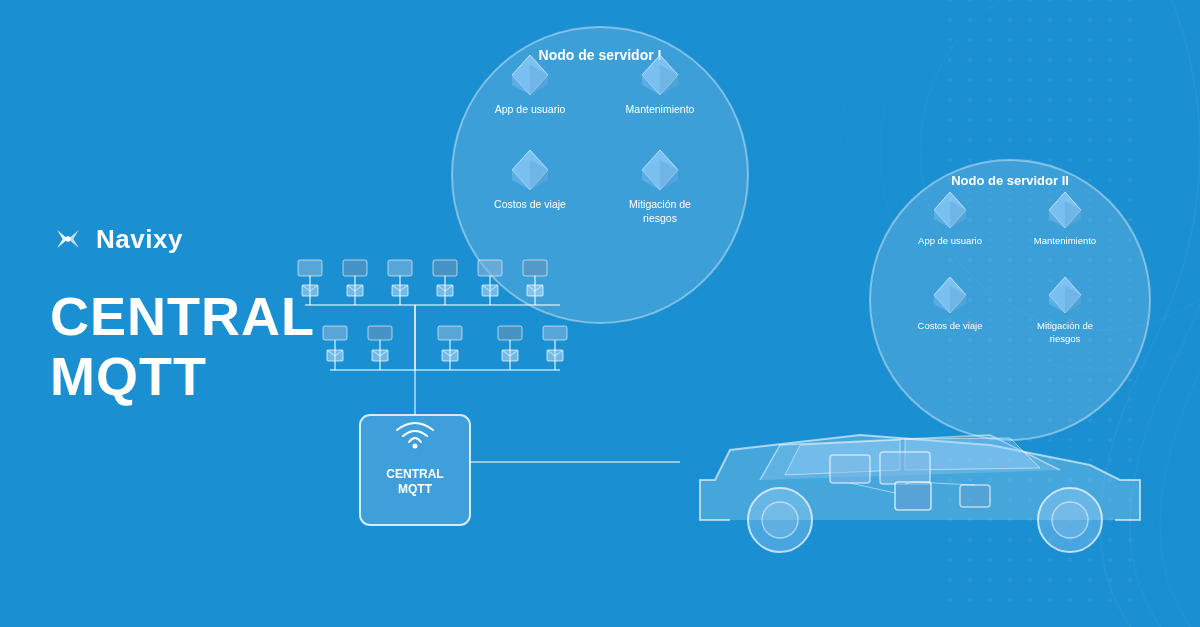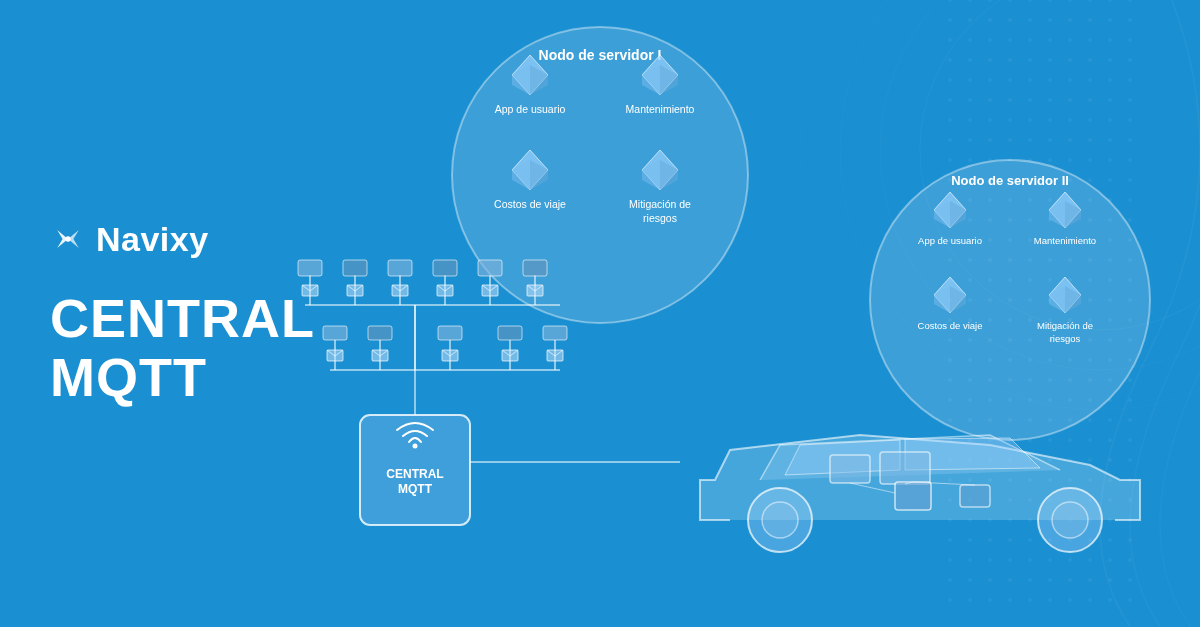--- a/index.html
+++ b/index.html
@@ -40,21 +40,21 @@
       display: flex;
       align-items: center;
       gap: 10px;
     }
     .logo-icon {
       width: 36px;
       height: 36px;
     }
     .logo-text {
       color: white;
-      font-size: 34px;
+      font-size: 26px;
       font-weight: 600;
       letter-spacing: 0.5px;
     }
     .headline {
       color: white;
       font-size: 54px;
       font-weight: 800;
       line-height: 1.1;
       letter-spacing: 1px;
     }

